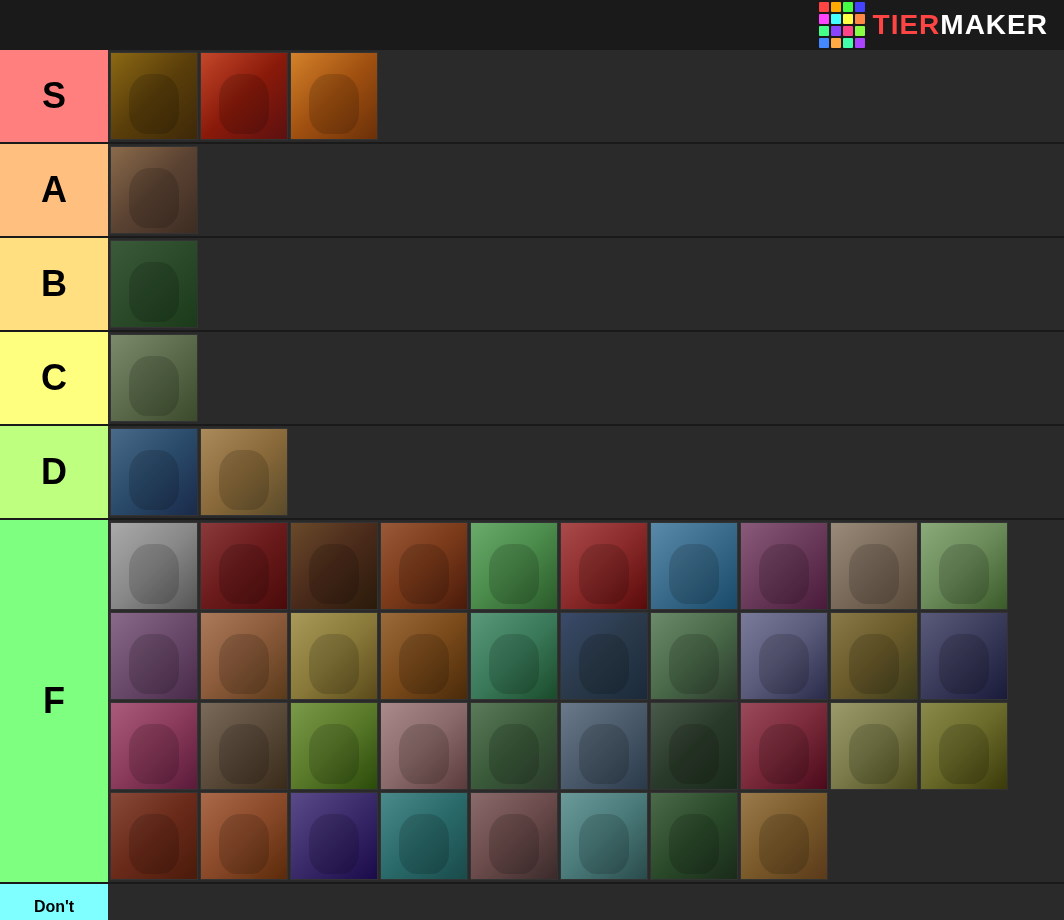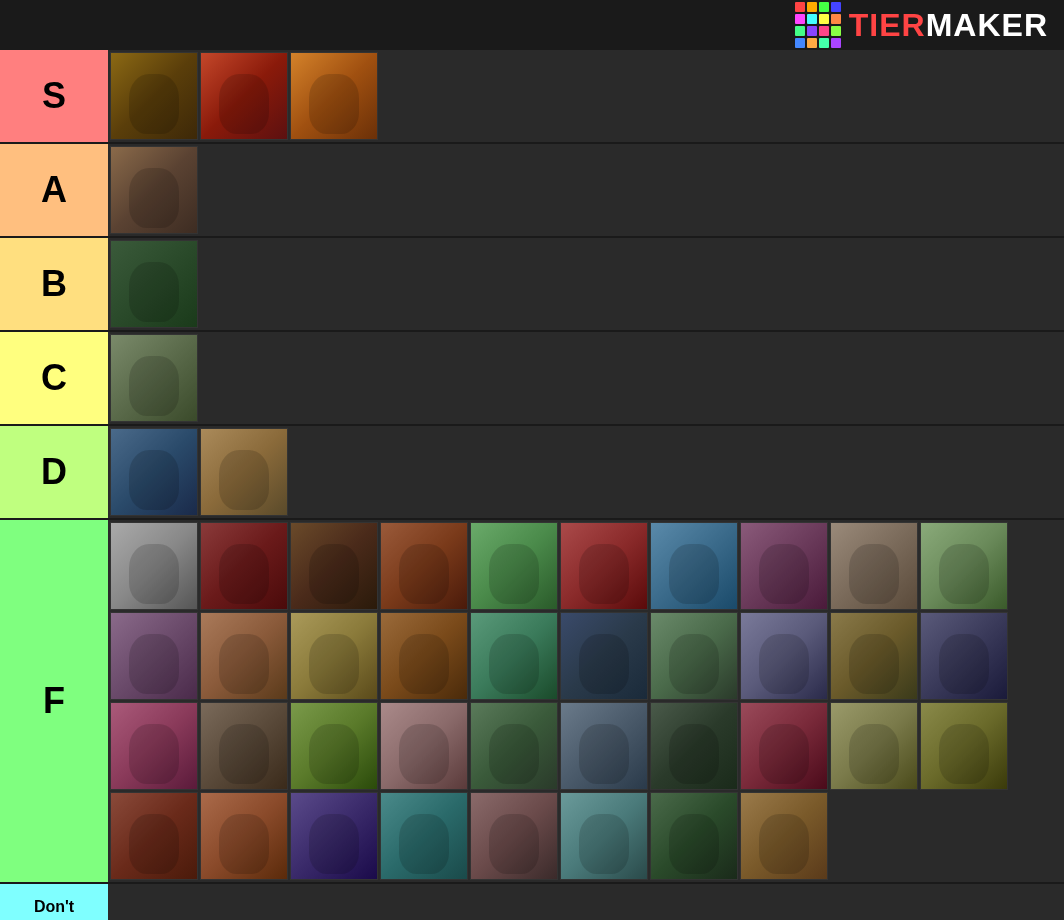--- a/index.html
+++ b/index.html
@@ -82,21 +82,21 @@
       gap: 2px;
     }
 
     .logo-cell {
       width: 10px;
       height: 10px;
       border-radius: 1px;
     }
 
     .logo-text {
-      font-size: 32px;
+      font-size: 28px;
       font-weight: 900;
       color: white;
       letter-spacing: 1px;
       text-transform: uppercase;
     }
 
     .logo-text span.tier { color: #ff4444; }
     .logo-text span.maker { color: white; }
 
     

